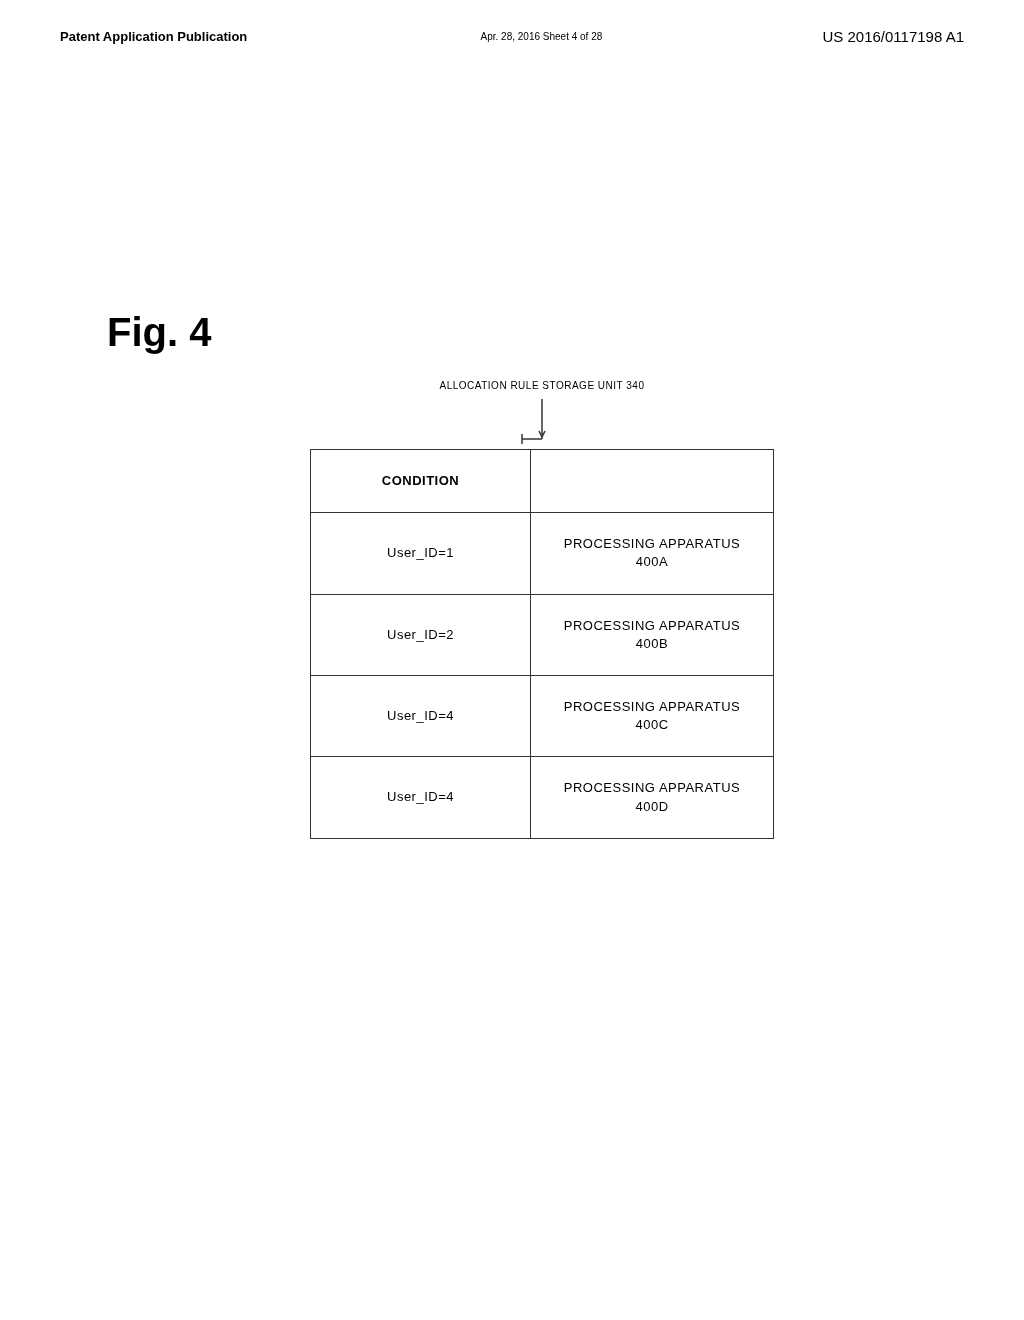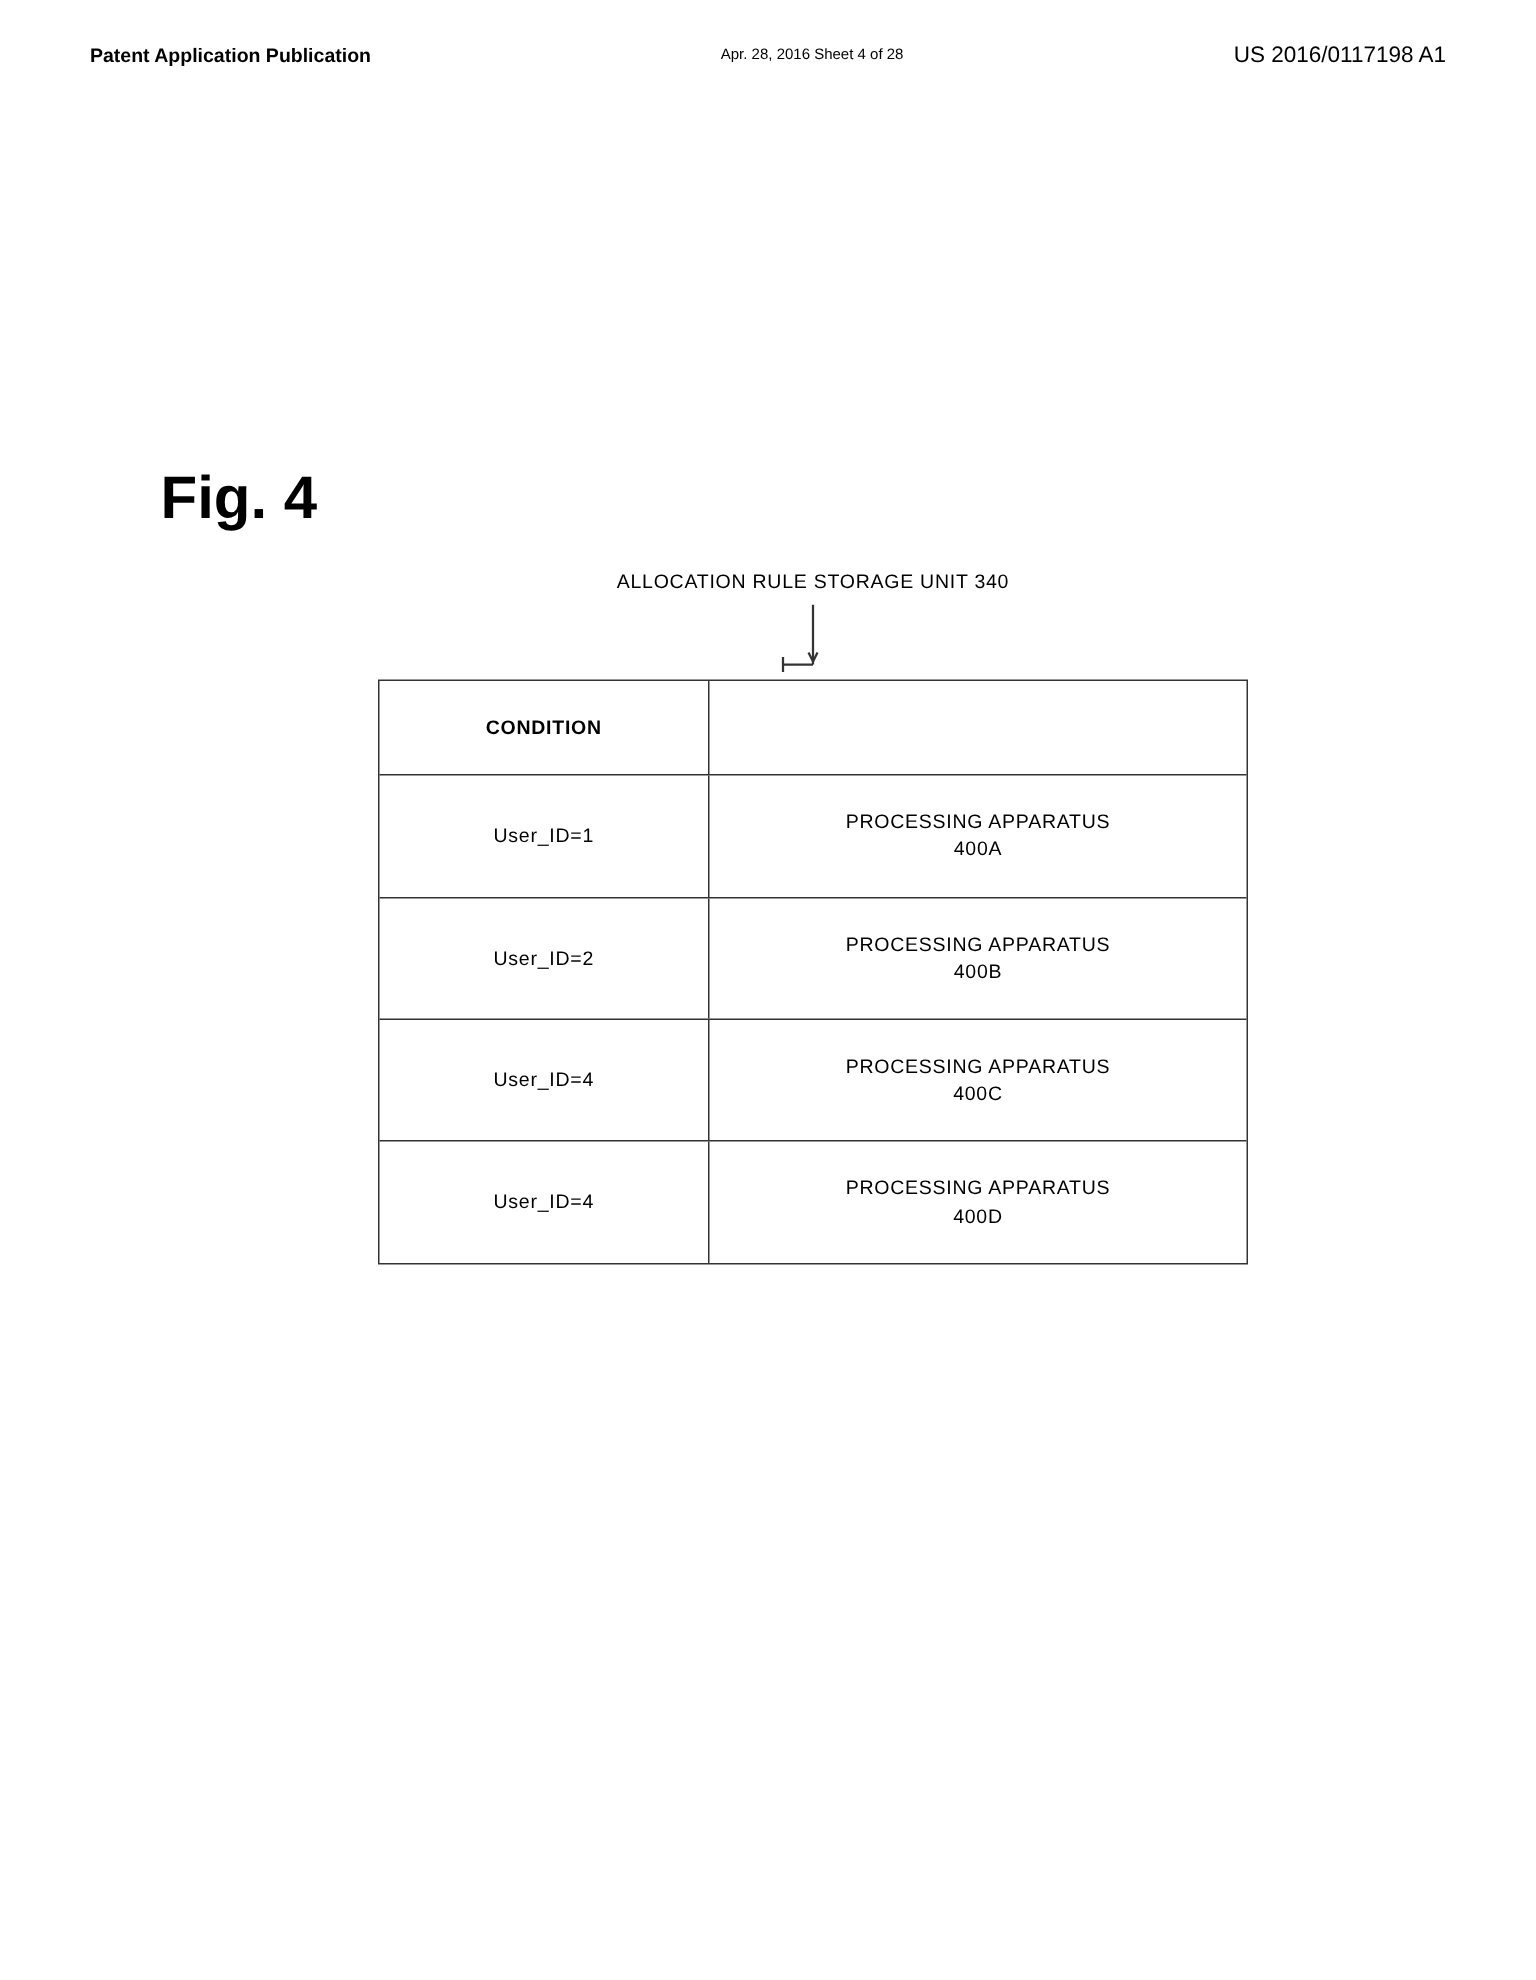--- a/index.html
+++ b/index.html
@@ -53,42 +53,42 @@
 
     .diagram-container {
       position: absolute;
       top: 380px;
       left: 160px;
       right: 100px;
     }
 
     .unit-label {
       text-align: center;
-      font-size: 13px;
+      font-size: 10px;
       font-family: Arial, Helvetica, sans-serif;
       letter-spacing: 0.5px;
       margin-bottom: 8px;
     }
 
     .arrow-container {
       display: flex;
       justify-content: center;
       margin-bottom: 0;
       height: 50px;
       position: relative;
     }
 
     .arrow-svg {
       width: 60px;
       height: 50px;
     }
 
     .table-wrapper {
       border: 1.5px solid #333;
-      width: 580px;
+      width: 464px;
       margin: 0 auto;
     }
 
     .table-row {
       display: flex;
       border-bottom: 1.5px solid #333;
     }
 
     .table-row:last-child {
       border-bottom: none;

